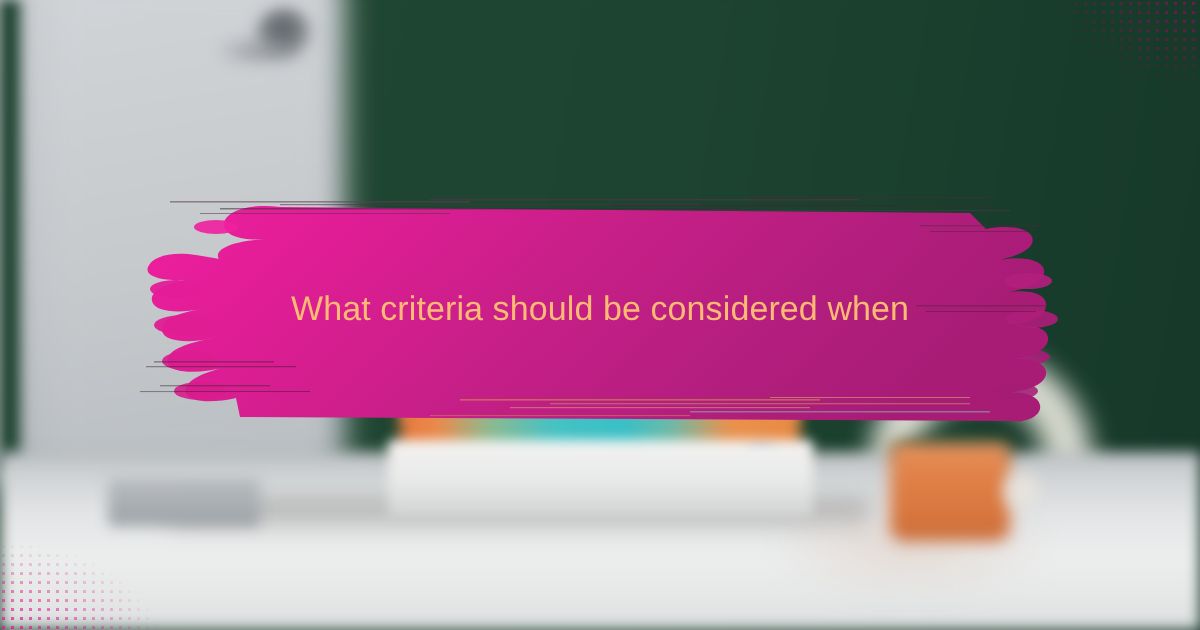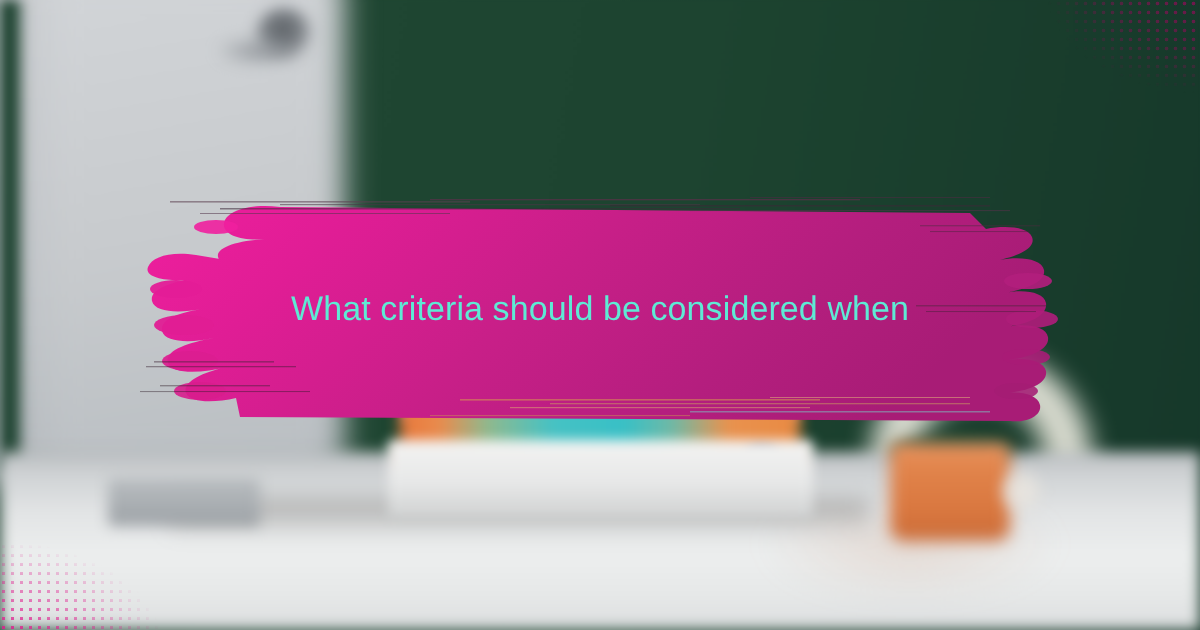--- a/index.html
+++ b/index.html
@@ -298,21 +298,21 @@
     position: absolute;
     left: 0;
     top: 0;
     width: 940px;
     height: 250px;
     display: flex;
     flex-direction: column;
     align-items: center;
     justify-content: center;
     gap: 16px;
-    color: #5eead4;
+    color: #fdba74;
     font-size: 34px;
     font-weight: 400;
     line-height: 1.16;
     letter-spacing: .1px;
     text-align: center;
     text-rendering: geometricPrecision;
   }
   .headline .line {
     display: block;
     white-space: nowrap;

